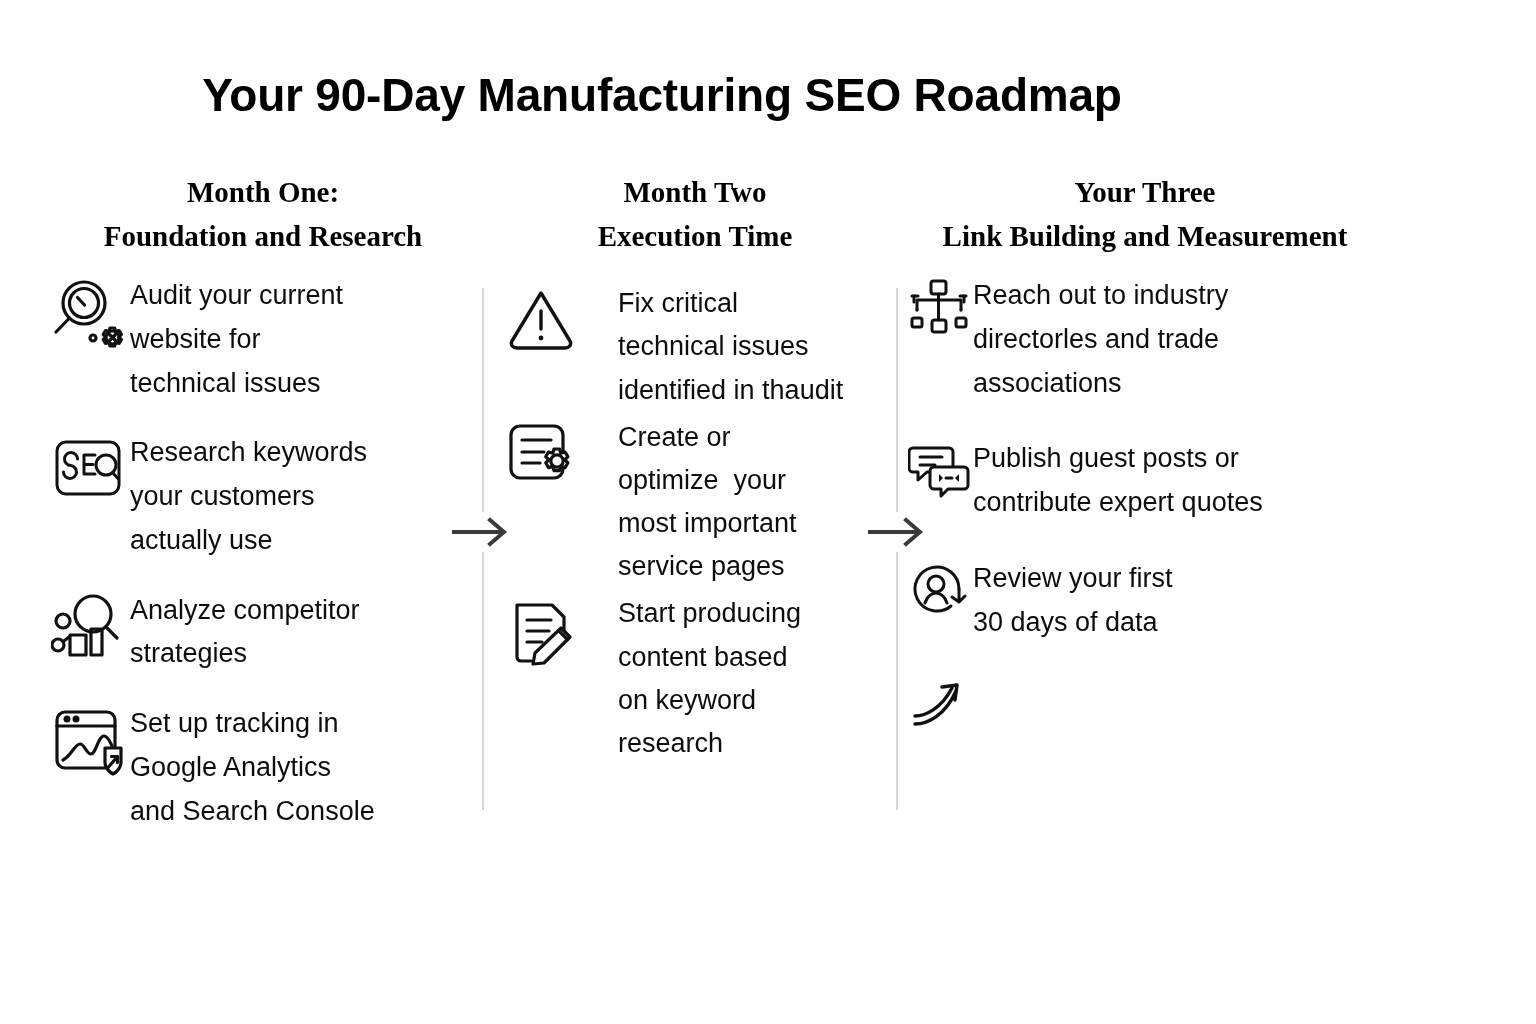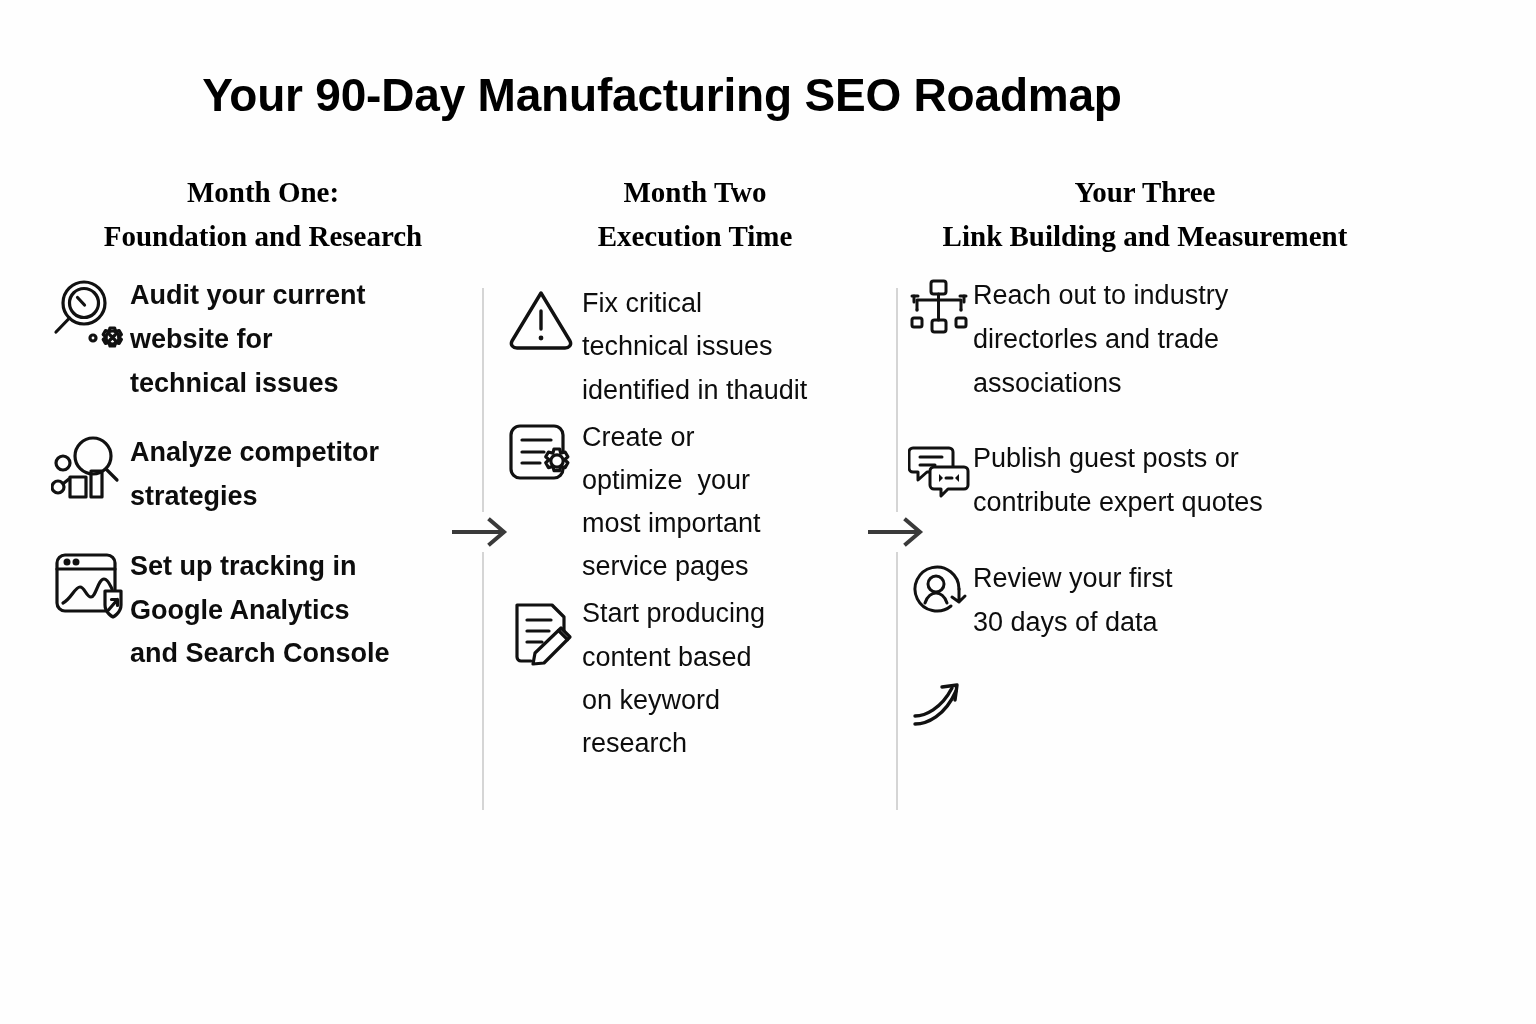--- a/index.html
+++ b/index.html
@@ -75,27 +75,27 @@
     font-size: 27px;
     line-height: 1.62;
     color: #0d0d0d;
     padding-top: 2px;
     white-space: pre-wrap;
   }
 
   
   .col-1 .item { margin-bottom: 24px; }
   .col-1 .item-icon { width: 82px; }
-  .col-2 .item { margin-bottom: 2px; }
+  .col-2 .item { margin-bottom: 2px; gap: 36px; }
   .col-2 .item-icon { width: 82px; }
   .col-2 .item-text { line-height: 1.60; }
   .col-3 .item { margin-bottom: 30px; }
   .col-3 .item-icon { width: 68px; }
 
-  .col-1 .items { margin-top: 12px; font-weight: bold; }
+  .col-1 .items { margin-top: 12px; }
   .col-2 .items { margin-top: 22px; }
   .col-3 .items { margin-top: 12px; }
 
   
   .divider {
     position: absolute;
     width: 2px;
     background: #d5d5d5;
   }
   .div-a { left: 482px; top: 288px; height: 224px; }
@@ -140,20 +140,36 @@
               <circle cx="61.5" cy="61.5" r="6.5"></circle>
               <path d="M58.5 58.5 L64.5 64.5 M64.5 58.5 L58.5 64.5"></path>
             </g>
           </svg>
         </div>
         <div class="item-text">Audit your current
 website for
 technical issues</div>
       </div>
 
+      <div class="item">
+        <div class="item-icon">
+          <svg width="76" height="70" viewBox="0 0 76 70">
+            <g fill="none" stroke="#111111" stroke-width="3" stroke-linecap="round" stroke-linejoin="round">
+              <rect x="6" y="9" width="62" height="52" rx="9"></rect>
+              <path d="M26.5 26 a6.5 6.5 0 1 0 -7 6.5 a6.5 6.5 0 1 1 -7 6.5"></path>
+              <path d="M33 22 h11 M33 22 v19 M33 31.5 h9 M33 41 h11"></path>
+              <circle cx="55" cy="32" r="10"></circle>
+              <path d="M61.5 39.5 L67 45.5"></path>
+            </g>
+          </svg>
+        </div>
+        <div class="item-text">Research keywords
+your customers
+actually use</div>
+      </div>
 
       <div class="item">
         <div class="item-icon">
           <svg width="76" height="72" viewBox="0 0 76 72">
             <g fill="none" stroke="#111111" stroke-width="3.2" stroke-linecap="round" stroke-linejoin="round">
               <circle cx="42" cy="23" r="18"></circle>
               <path d="M55 36 L66 47"></path>
               <circle cx="12" cy="30" r="7"></circle>
               <circle cx="7" cy="54" r="6"></circle>
               <rect x="19" y="44" width="16" height="20"></rect>

